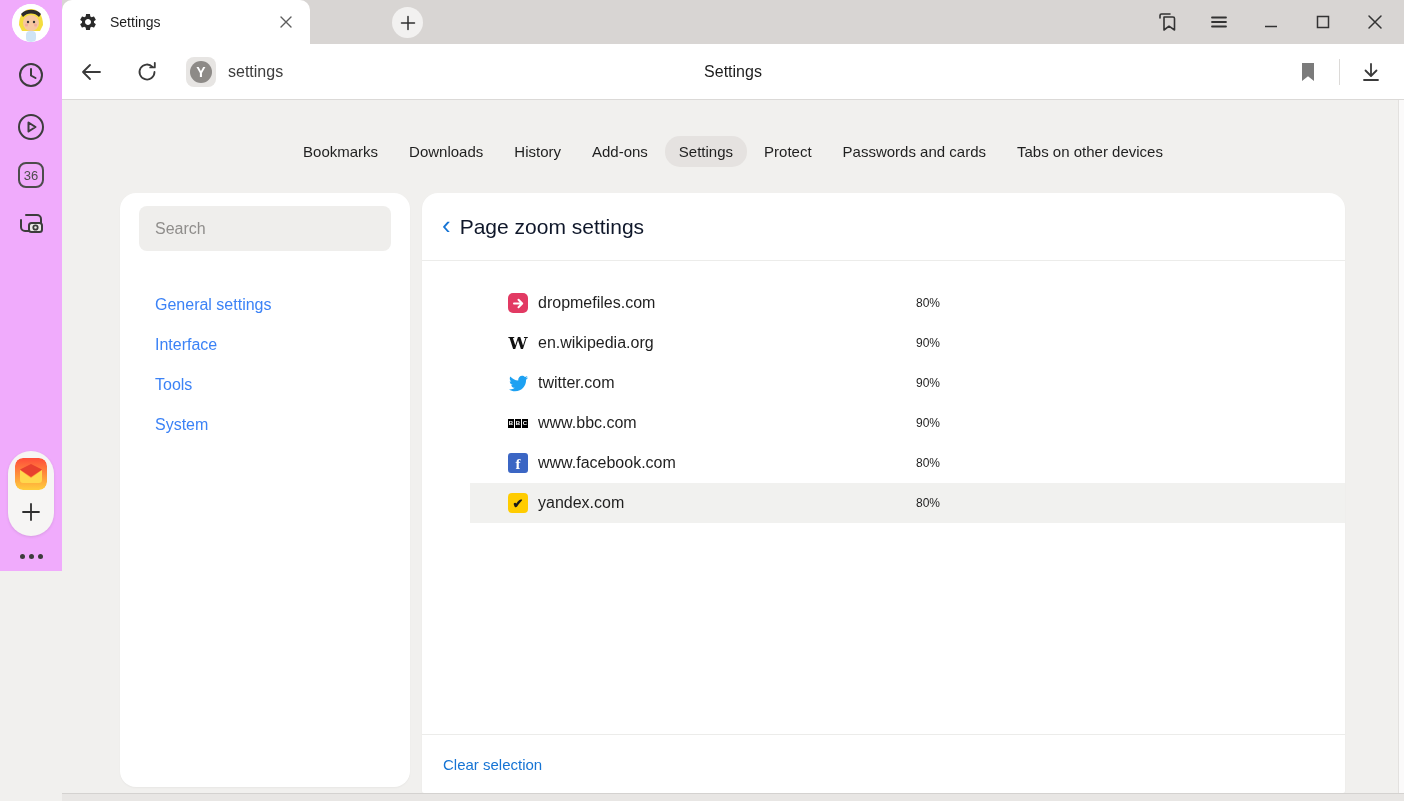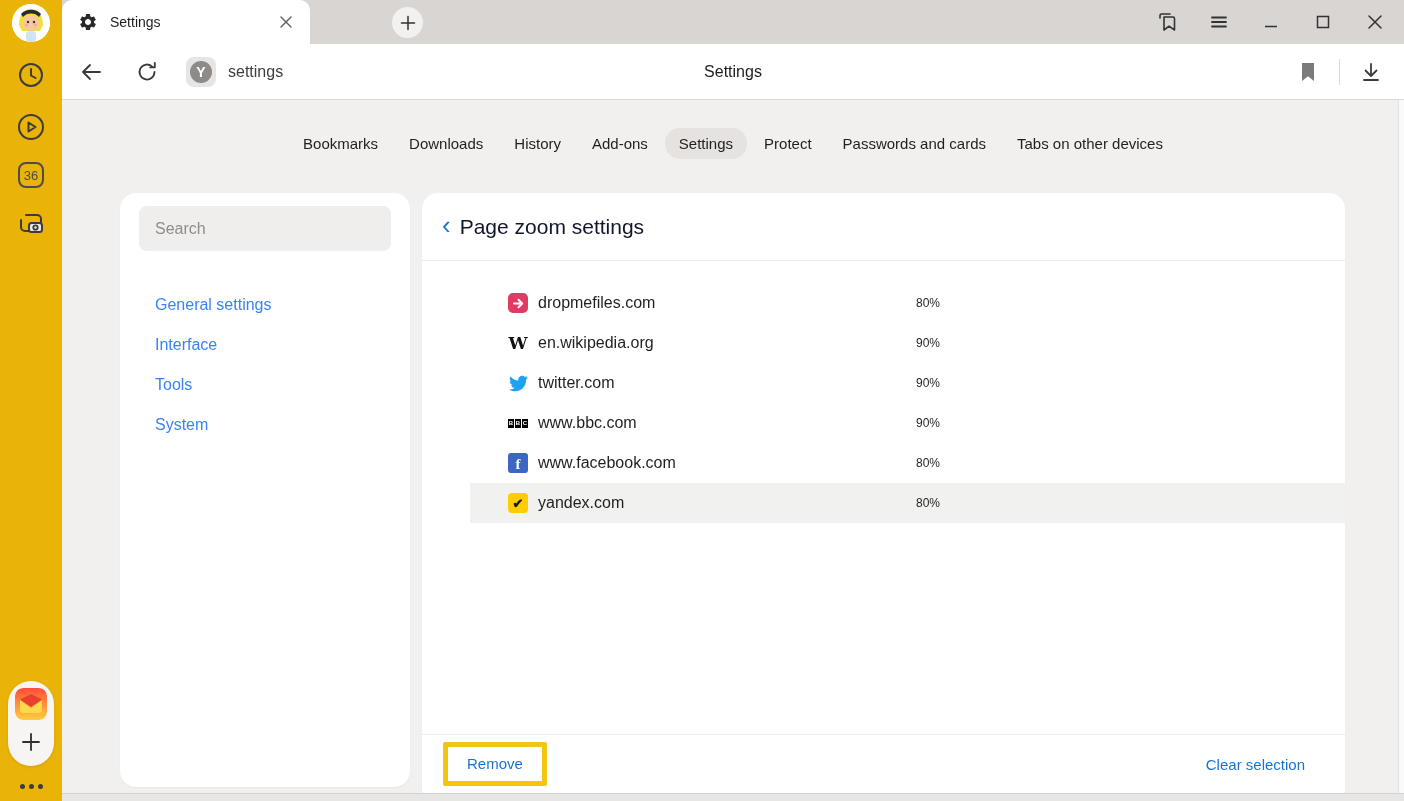--- a/index.html
+++ b/index.html
@@ -1,20 +1,20 @@
 <!DOCTYPE html>
 <html><head>
 <meta charset="utf-8">
 <style>
   * { margin:0; padding:0; box-sizing:border-box; }
   html,body { width:1404px; height:801px; overflow:hidden; }
   body { font-family:"Liberation Sans", sans-serif; background:#f1f0ee; position:relative; color:#1f1f1f; }
 
   
-  .sidebar { position:absolute; left:0; top:0; width:62px; height:801px; background:#eab308; z-index:5; display:flex; flex-direction:column; align-items:center; }
+  .sidebar { position:absolute; left:0; top:0; width:62px; height:571px; background:#f0abfc; z-index:5; display:flex; flex-direction:column; align-items:center; }
   .avatar { width:38px; height:38px; border-radius:50%; background:#fff; margin-top:4px; overflow:hidden; flex:none; cursor:pointer; }
   .side-icon { width:34px; height:34px; display:flex; align-items:center; justify-content:center; cursor:pointer; flex:none; }
   .side-icon.clock  { margin-top:16px; }
   .side-icon.play   { margin-top:18px; }
   .side-icon.camera { margin-top:18px; }
   .tab-counter { margin-top:18px; width:26px; height:26px; border:2px solid #4c4c4c; border-radius:8px; display:flex; align-items:center; justify-content:center; font-size:13px; color:#4c4c4c; cursor:pointer; flex:none; }
   .side-spacer { flex:1; }
   .mail-pill { width:46px; border-radius:23px; background:#f6f5f4; box-shadow:0 1px 3px rgba(0,0,0,.10); display:flex; flex-direction:column; align-items:center; padding:7px 0 10px; flex:none; }
   .mail-icon { width:32px; height:32px; border-radius:8px; overflow:hidden; cursor:pointer; }
   .plus-btn { margin-top:8px; width:28px; height:28px; display:flex; align-items:center; justify-content:center; cursor:pointer; }
@@ -38,21 +38,21 @@
   .tb-reload { margin-left:22px; }
   .site-badge { margin-left:22px; width:30px; height:30px; border-radius:8px; background:#e7e5e3; display:flex; align-items:center; justify-content:center; flex:none; }
   .site-badge .y-circle { width:22px; height:22px; border-radius:50%; background:#8d8a87; color:#fff; font-size:14px; font-weight:bold; display:flex; align-items:center; justify-content:center; }
   .address-text { margin-left:12px; font-size:16px; color:#3d3d3d; }
   .center-title { position:absolute; left:0; right:0; text-align:center; font-size:16px; color:#1d1d1d; pointer-events:none; }
   .tb-right { position:absolute; right:16px; display:flex; align-items:center; gap:14px; }
   .tb-divider { width:1px; height:26px; background:#dcdad8; }
 
   
   .content { position:absolute; left:62px; top:100px; right:0; bottom:0; background:#f1f0ee; }
-  .tabs-nav { position:absolute; left:0; right:0; top:28px; display:flex; justify-content:center; align-items:center; gap:3px; }
+  .tabs-nav { position:absolute; left:0; right:0; top:36px; display:flex; justify-content:center; align-items:center; gap:3px; }
   .nav-item { font-size:15px; color:#1f1f1f; padding:7px 14px; border-radius:15px; cursor:pointer; white-space:nowrap; }
   .nav-item.active { background:#e5e2e0; }
 
   
   .panel-card { position:absolute; left:58px; top:93px; width:290px; height:594px; background:#fff; border-radius:16px; box-shadow:0 1px 2px rgba(0,0,0,.04); }
   .search-input { display:block; margin:13px auto 0; width:252px; height:45px; background:#efeeec; border:none; border-radius:8px; padding:16px 16px; font-size:16px; font-family:"Liberation Sans", sans-serif; color:#1f1f1f; outline:none; }
   .search-input::placeholder { color:#8f8d8b; }
   .panel-items { margin-top:34px; }
   .panel-item { height:40px; display:flex; align-items:center; padding-left:35px; font-size:16px; color:#3b82f6; cursor:pointer; }
 
@@ -325,22 +325,19 @@
         <span class="favicon">
           <span class="fav-yandex">✔</span>
         </span>
         <span>yandex.com</span>
         <span class="zoom-val">80%</span>
       </div>
 
     </div>
 
     <div class="card-footer">
-      <span class="annotation-box">
-        <a class="link">Remove</a>
-      </span>
       <a class="link">Clear selection</a>
     </div>
   </div>
 
   <div class="scroll-strip"></div>
   <div class="bottom-strip"></div>
 </div>
 
 </body></html>

